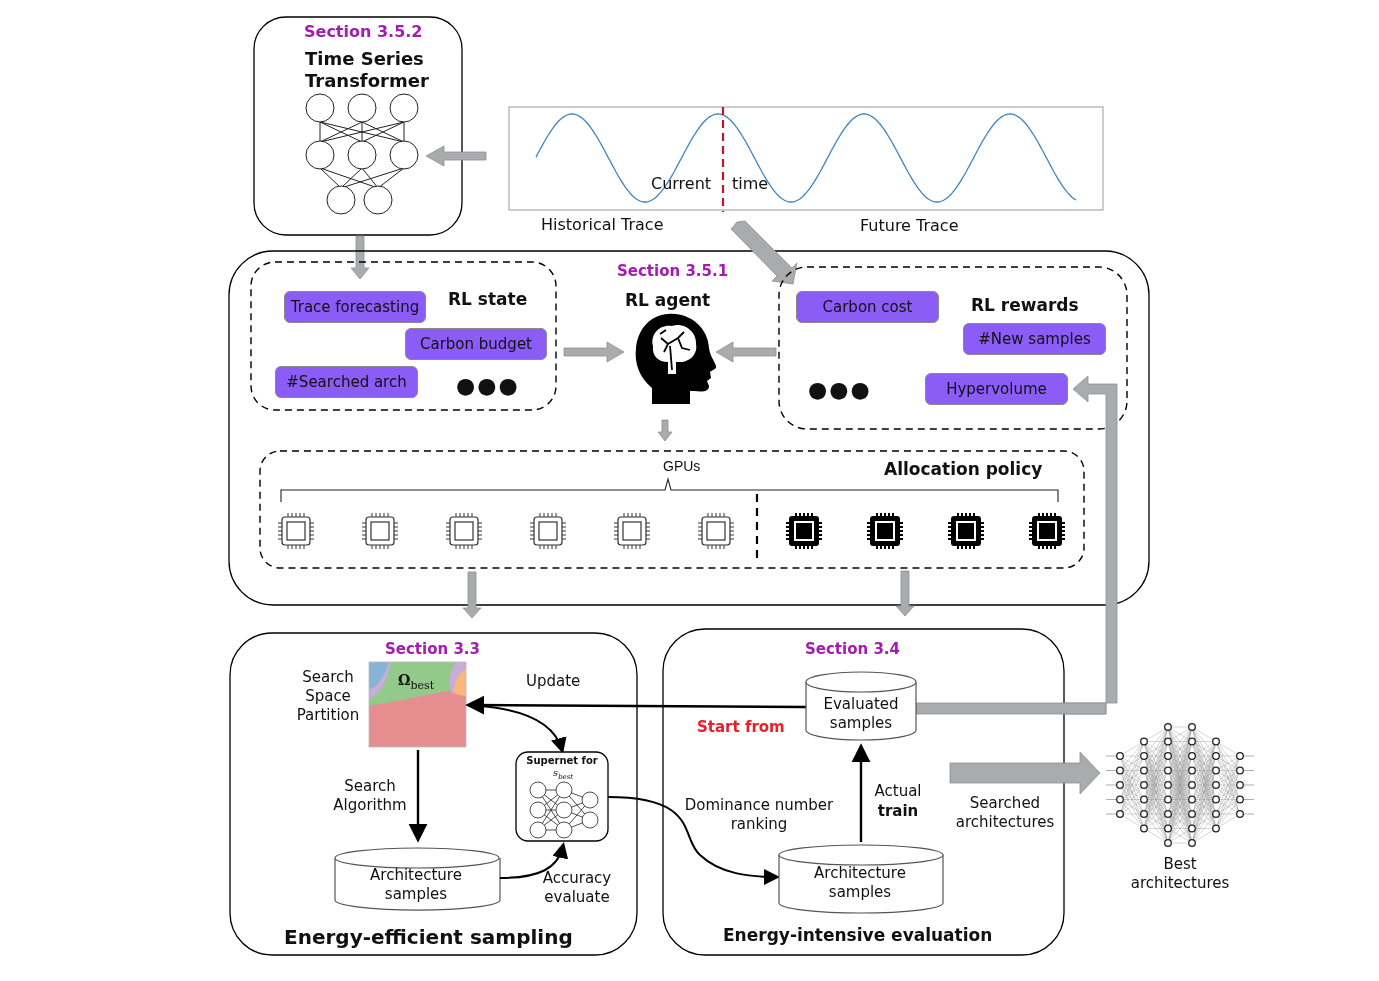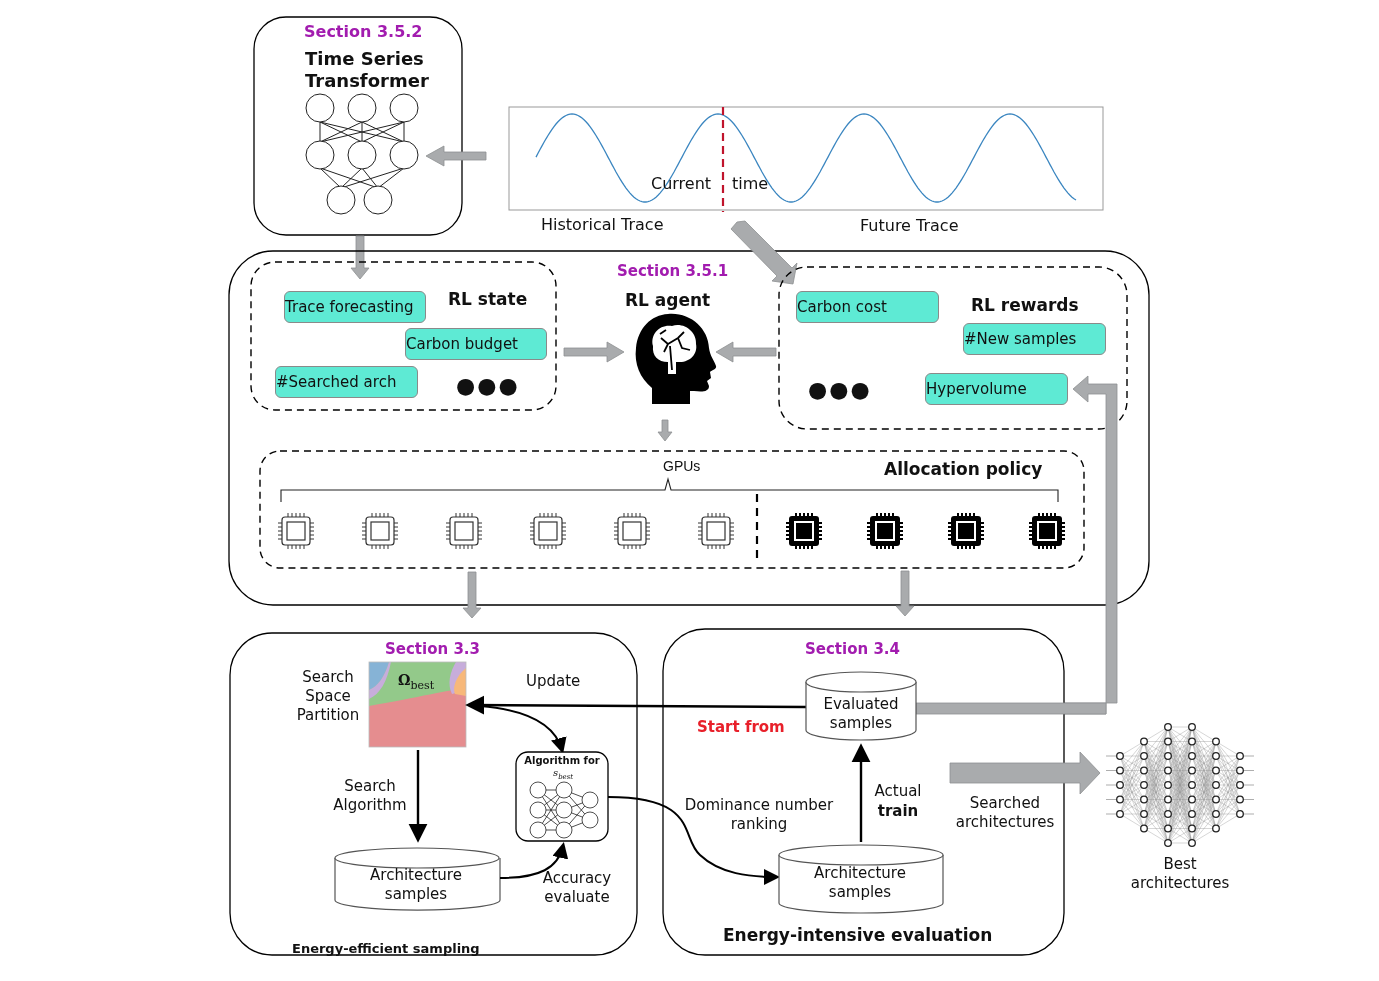--- a/index.html
+++ b/index.html
@@ -3,22 +3,22 @@
 <meta charset="utf-8">
 <style>
   html, body { margin: 0; padding: 0; background: #ffffff; }
   body { width: 1379px; height: 981px; position: relative; overflow: hidden;
          font-family: "DejaVu Sans", sans-serif; color: #111; }
   #stage { position: absolute; left: 0; top: 0; width: 1379px; height: 981px; }
   .abs { position: absolute; }
   .sec { position: absolute; color: #a21caf; font-weight: bold; font-size: 15px;
          font-family: "DejaVu Sans", sans-serif; white-space: nowrap; }
   .lbl { position: absolute; white-space: nowrap; font-size: 15px; line-height: 19px; text-align: center; }
-  .chip { position: absolute; border: 1px solid #8a8a8a; border-radius: 6px; background: #5eead4;
-          font-size: 15px; line-height: 30px; height: 30px; white-space: nowrap; }
+  .chip { position: absolute; border: 1px solid #8a8a8a; border-radius: 6px; background: #8b5cf6;
+          font-size: 15px; line-height: 30px; height: 30px; text-align: center; white-space: nowrap; }
   .dots { position: absolute; font-size: 30px; line-height: 20px; letter-spacing: 2px; font-weight: bold; }
   .title-text { position: absolute; font-weight: bold; white-space: nowrap; }
 </style>
 </head>
 <body>
 
 <div id="stage">
 
 <svg class="abs" style="left:0;top:0" width="1379" height="981">
   <defs>
@@ -769,29 +769,29 @@
 <div class="sec" style="left:385px;top:640px;">Section 3.3</div>
 <div class="lbl" style="left:300px;top:668px;width:56px;">Search</div>
 <div class="lbl" style="left:300px;top:687px;width:56px;">Space</div>
 <div class="lbl" style="left:293px;top:706px;width:70px;">Partition</div>
 <div class="abs" style="left:398px;top:672px;font-family:'DejaVu Serif',serif;font-weight:bold;font-size:14px;white-space:nowrap;">
   <span>Ω</span><sub style="font-weight:normal;font-size:11px;">best</sub>
 </div>
 <div class="lbl" style="left:526px;top:672px;">Update</div>
 <div class="lbl" style="left:342px;top:777px;width:56px;">Search</div>
 <div class="lbl" style="left:330px;top:796px;width:80px;">Algorithm</div>
-<div class="abs" style="left:516px;top:755px;width:92px;text-align:center;font-size:10px;font-weight:bold;white-space:nowrap;">Algorithm for</div>
+<div class="abs" style="left:516px;top:755px;width:92px;text-align:center;font-size:10px;font-weight:bold;white-space:nowrap;">Supernet for</div>
 <div class="abs" style="left:553px;top:767px;font-size:10px;font-style:italic;font-family:'DejaVu Serif',serif;white-space:nowrap;">
   <span>s</span><sub style="font-size:7px;">best</sub>
 </div>
 <div class="lbl" style="left:356px;top:866px;width:120px;">Architecture</div>
 <div class="lbl" style="left:356px;top:885px;width:120px;">samples</div>
 <div class="lbl" style="left:537px;top:869px;width:80px;">Accuracy</div>
 <div class="lbl" style="left:537px;top:888px;width:80px;">evaluate</div>
-<div class="title-text" style="left:292px;top:925px;font-size:13px;margin-top:16px;">Energy-efficient sampling</div>
+<div class="title-text" style="left:284px;top:925px;font-size:20px;">Energy-efficient sampling</div>
 
 <div class="sec" style="left:805px;top:640px;">Section 3.4</div>
 <div class="lbl" style="left:806px;top:695px;width:110px;">Evaluated</div>
 <div class="lbl" style="left:806px;top:714px;width:110px;">samples</div>
 <div class="abs" style="left:697px;top:718px;font-size:15px;font-weight:bold;color:#e8202a;white-space:nowrap;">Start from</div>
 <div class="lbl" style="left:678px;top:796px;width:162px;">Dominance number</div>
 <div class="lbl" style="left:718px;top:815px;width:82px;">ranking</div>
 <div class="lbl" style="left:868px;top:782px;width:60px;">Actual</div>
 <div class="lbl" style="left:868px;top:802px;width:60px;font-weight:bold;">train</div>
 <div class="lbl" style="left:800px;top:864px;width:120px;">Architecture</div>

